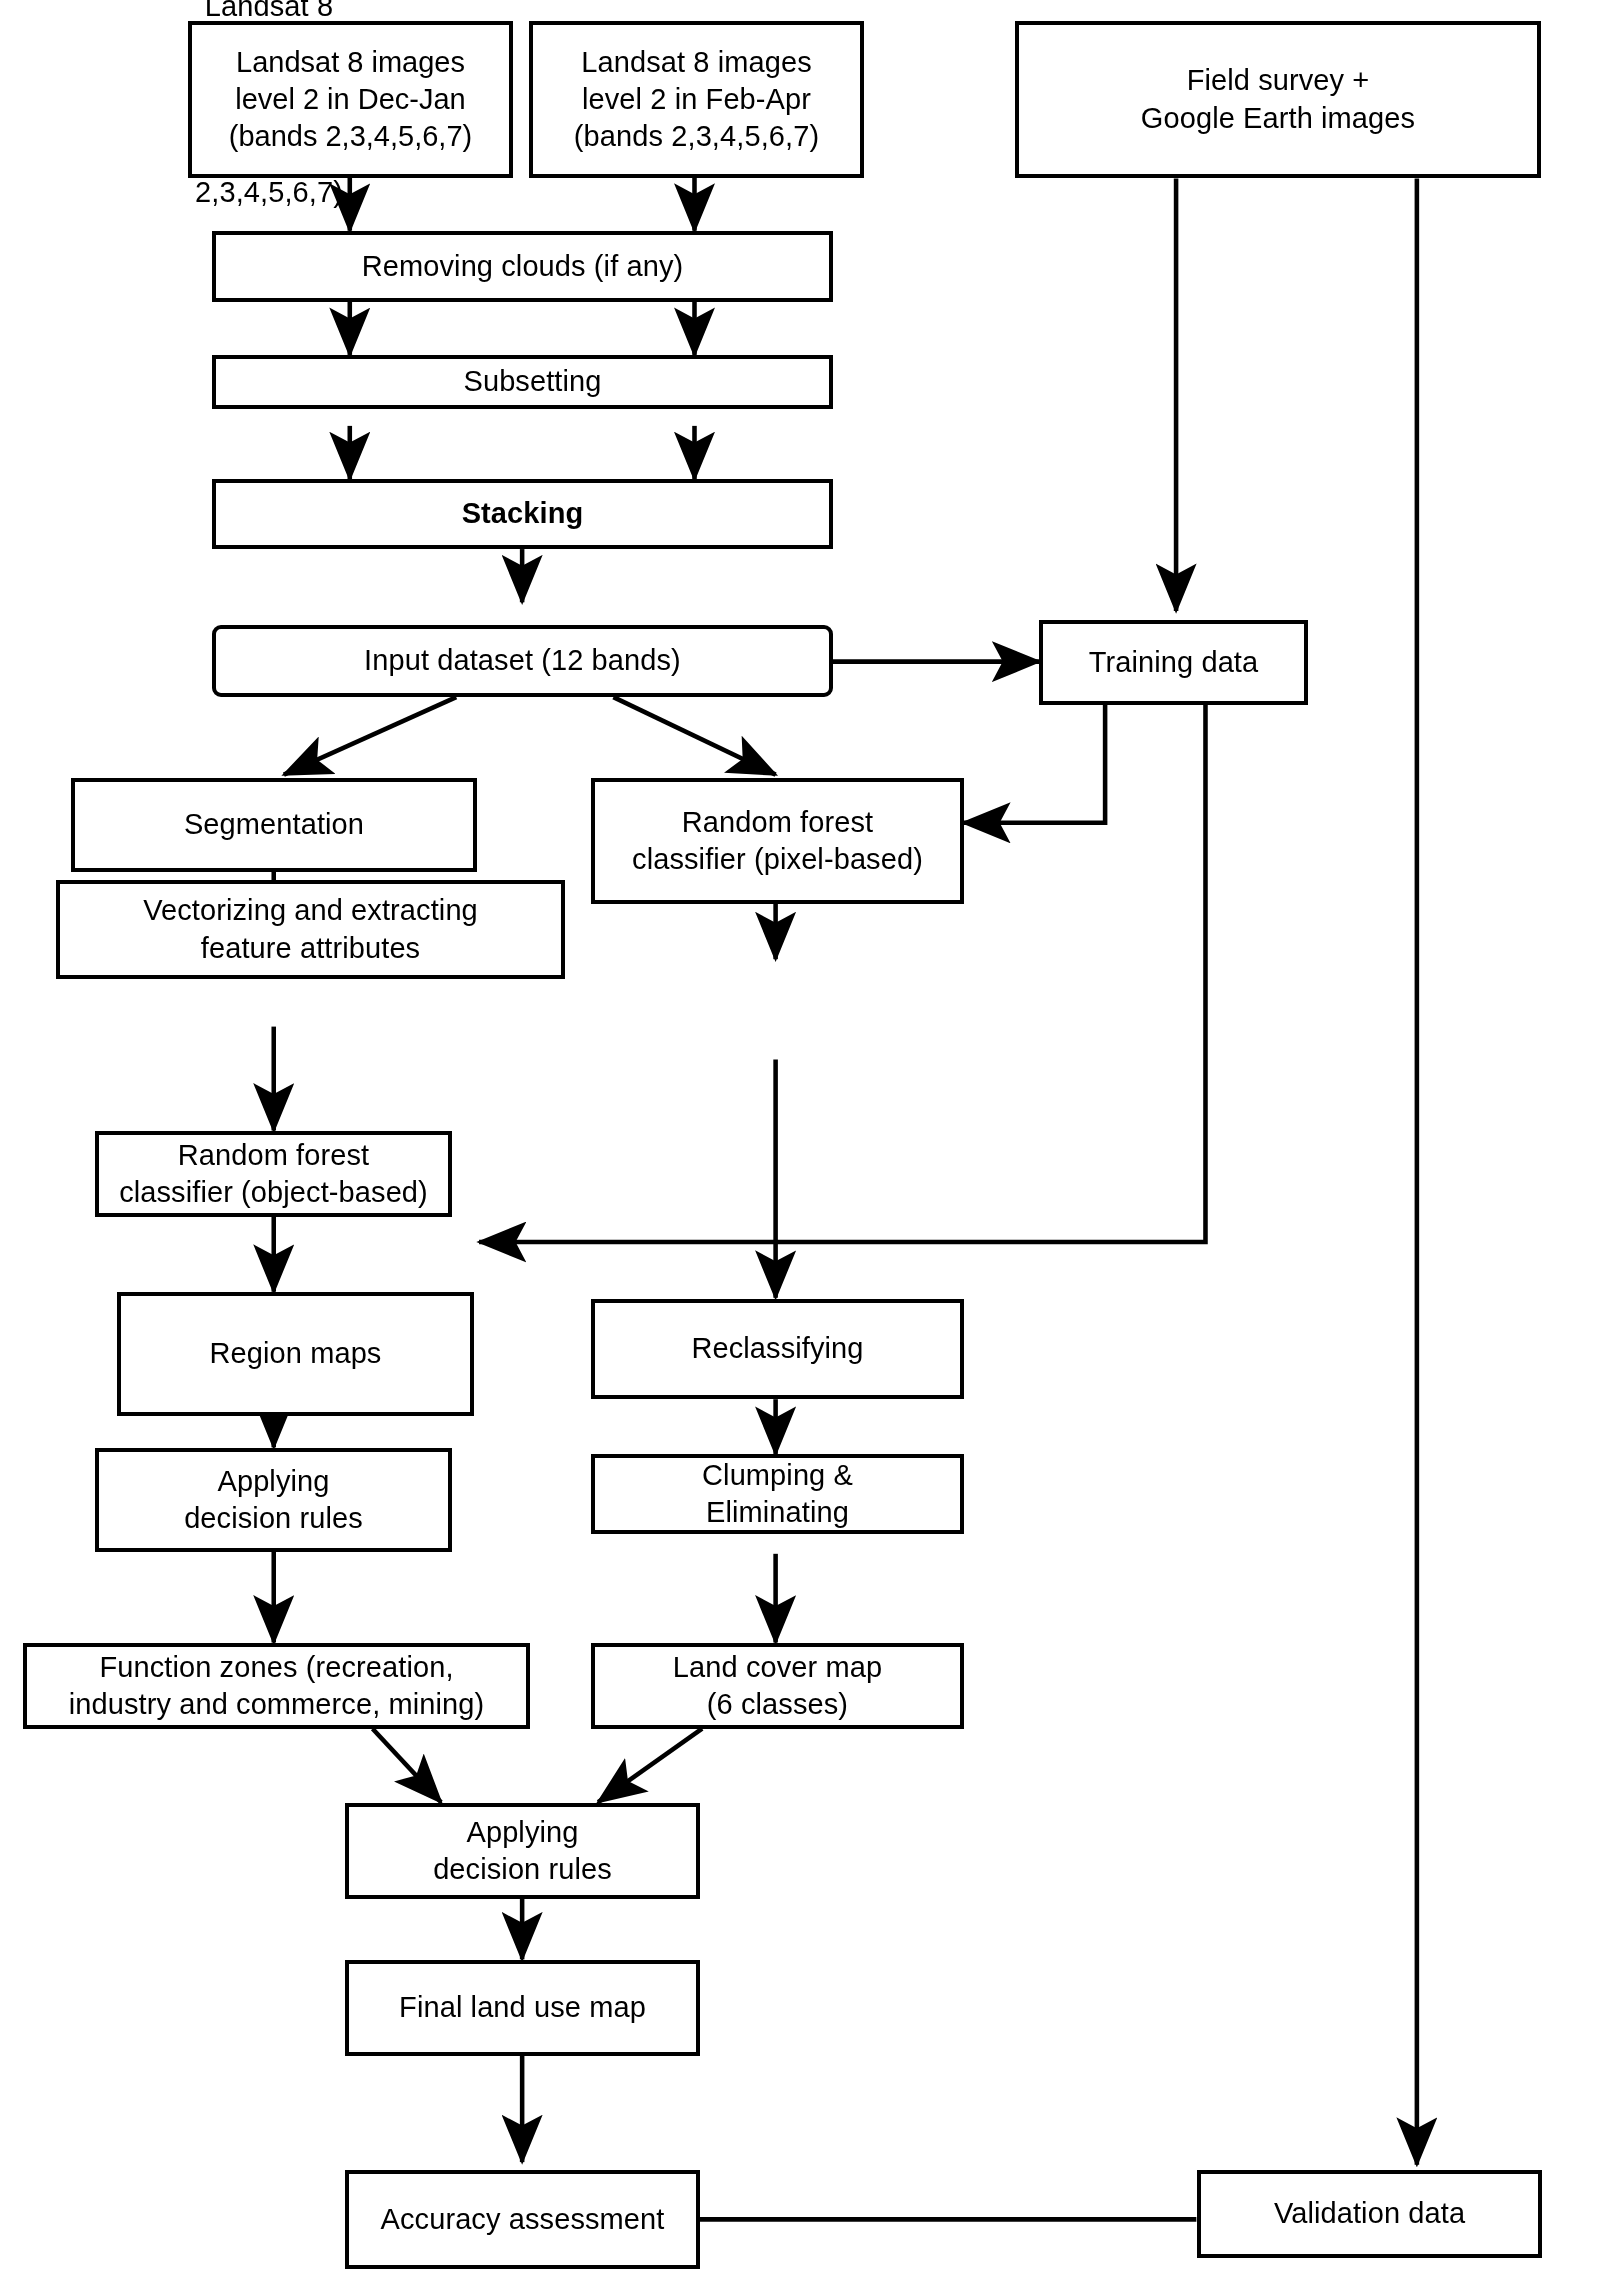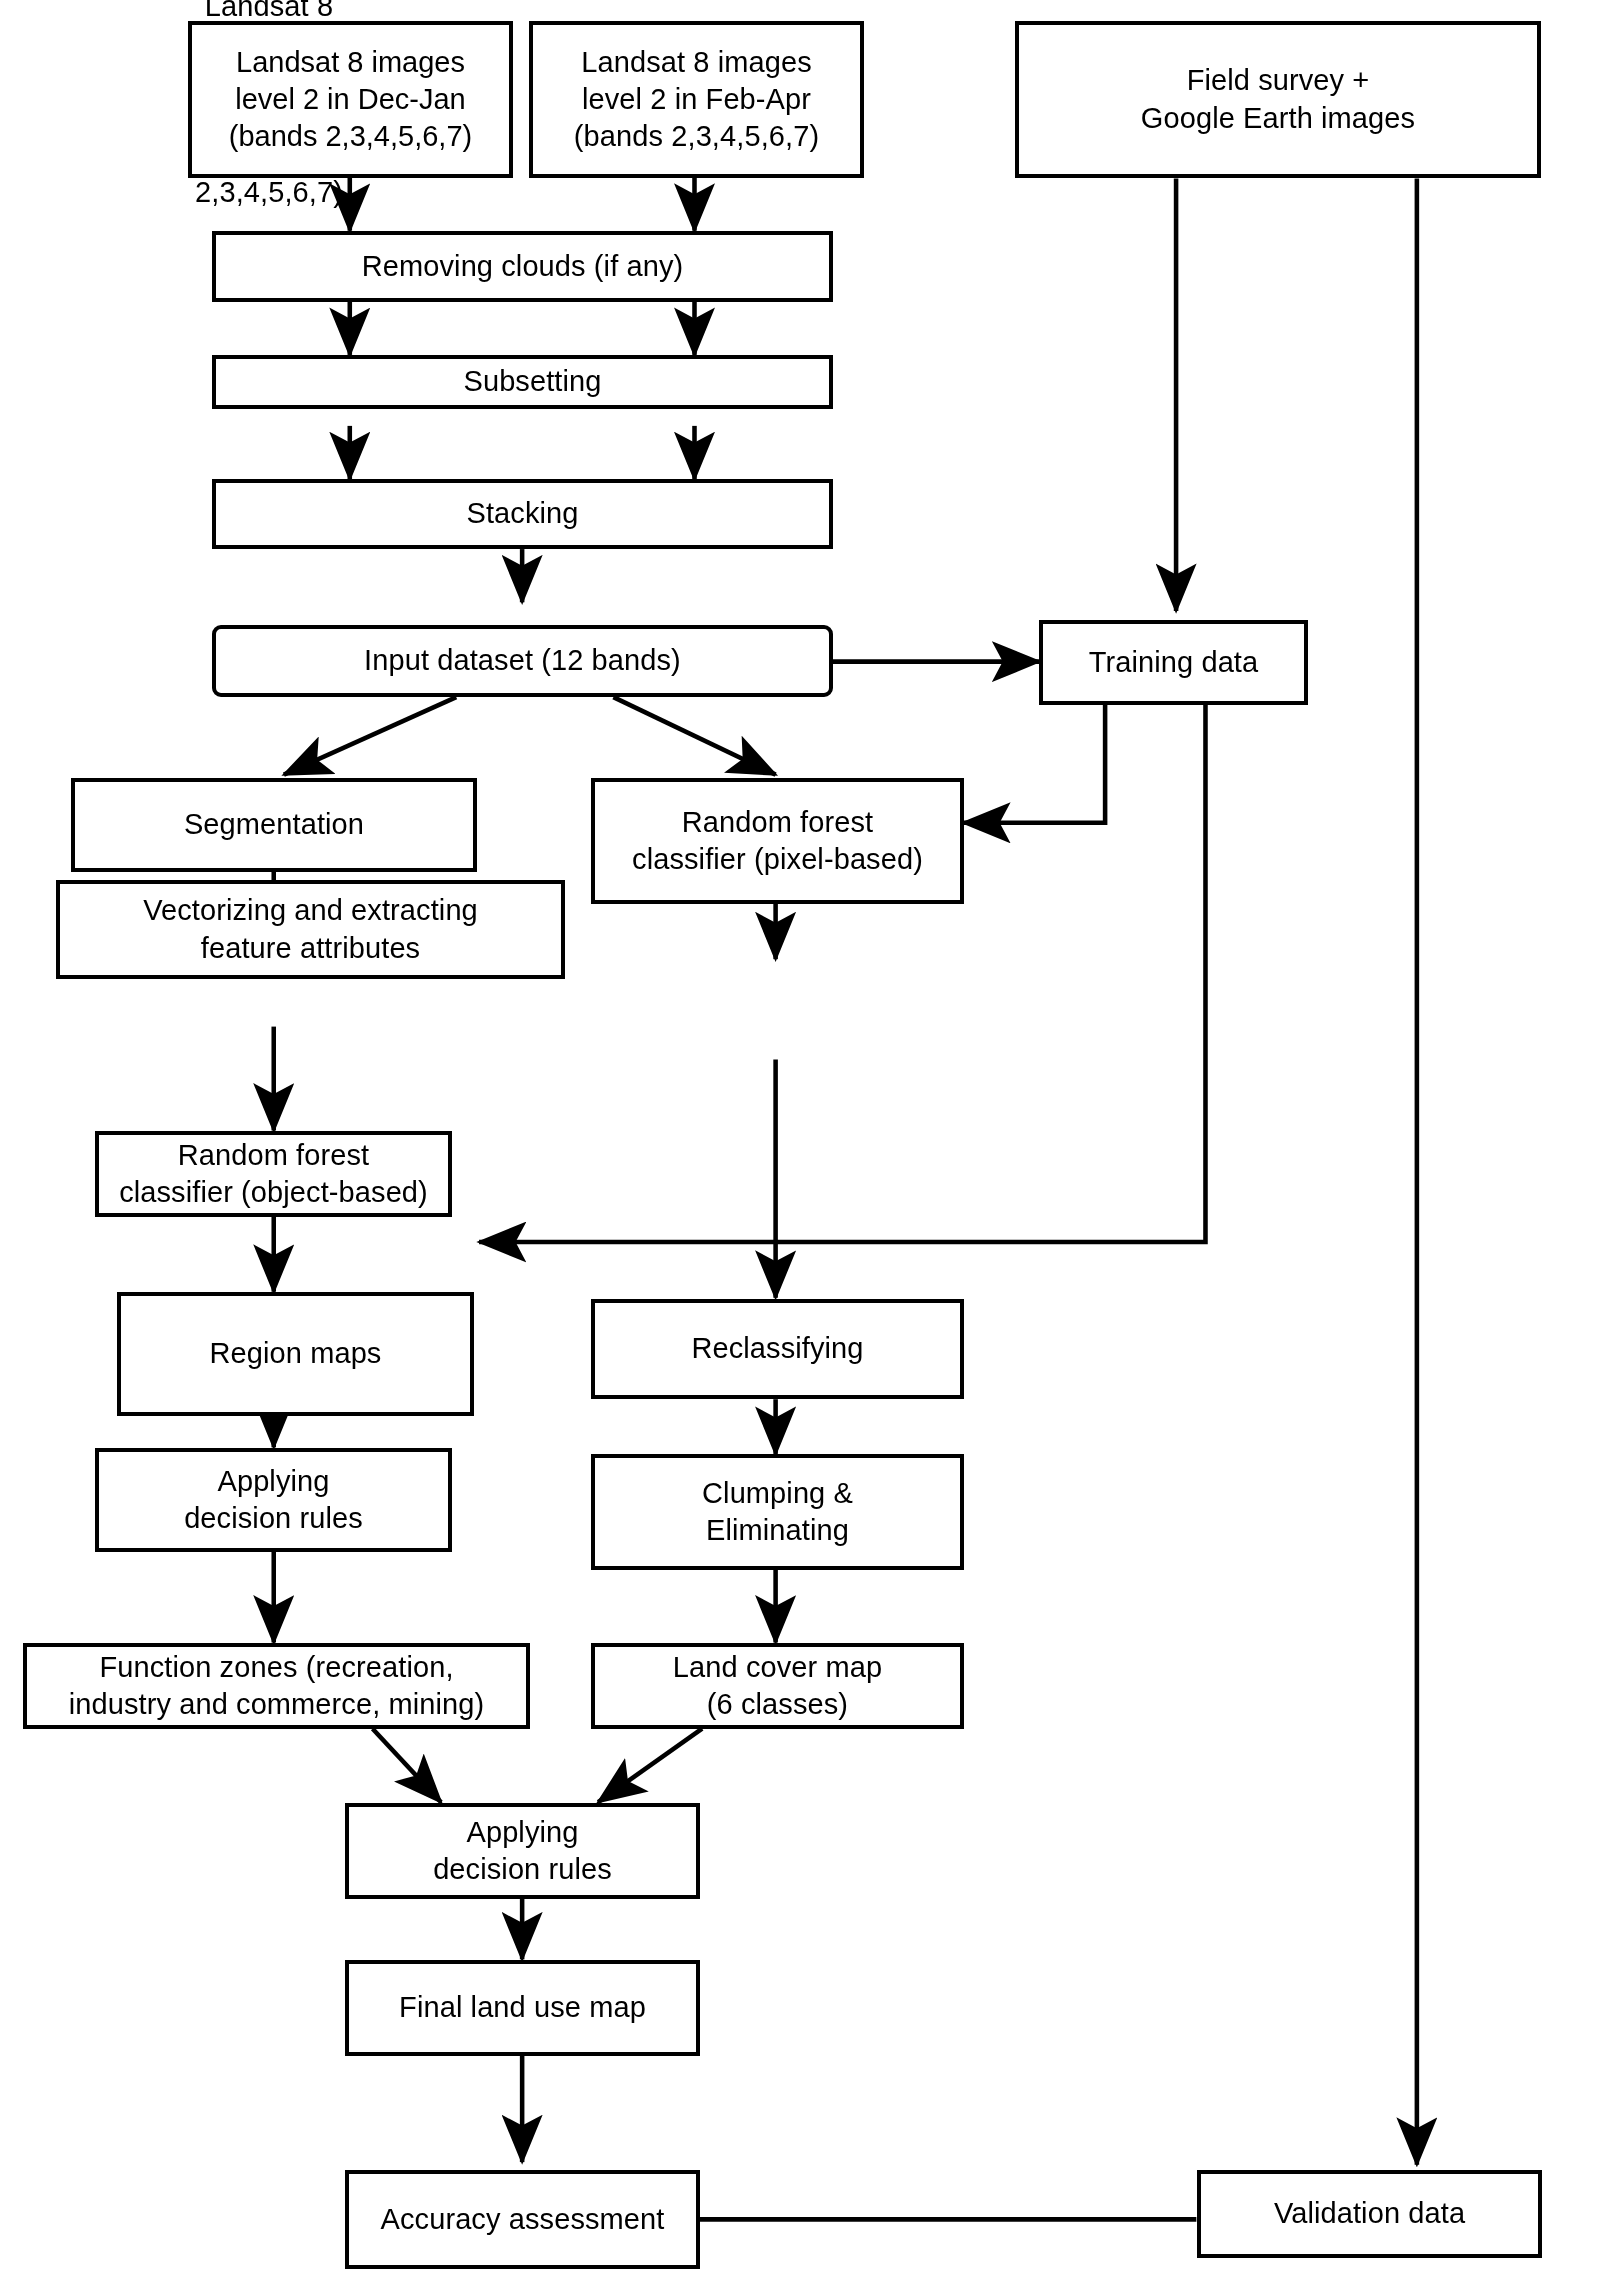--- a/index.html
+++ b/index.html
@@ -139,21 +139,21 @@
   </div>
 
   <div class="node" style="left:212px; top:231px; width:621px; height:71px;">
     <span class="label">Removing clouds (if any)</span>
   </div>
 
   <div class="node" style="left:212px; top:355px; width:621px; height:54px;padding-left:24px;">
     <span class="label">Subsetting</span>
   </div>
 
-  <div class="node" style="left:212px; top:479px; width:621px; height:70px;">
+  <div class="node" style="left:212px; top:479px; width:621px; height:70px;font-weight:bold;">
     <span class="label">Stacking</span>
   </div>
 
   <div class="node" style="left:212px; top:625px; width:621px; height:72px;border-radius:9px;">
     <span class="label">Input dataset (12 bands)</span>
   </div>
 
   <div class="node" style="left:1039px; top:620px; width:269px; height:85px;">
     <span class="label">Training data</span>
   </div>
@@ -184,21 +184,21 @@
 
   <div class="node" style="left:591px; top:1299px; width:373px; height:100px;">
     <span class="label">Reclassifying</span>
   </div>
 
   <div class="node" style="left:95px; top:1448px; width:357px; height:104px;">
     <span class="label">Applying
 decision rules</span>
   </div>
 
-  <div class="node" style="left:591px; top:1454px; width:373px; height:116px;">
+  <div class="node" style="left:591px; top:1454px; width:373px; height:80px;">
     <span class="label">Clumping &amp;
 Eliminating</span>
   </div>
 
   <div class="node" style="left:23px; top:1643px; width:507px; height:86px;align-items:center;">
     <span class="label">Function zones (recreation,
 industry and commerce, mining)</span>
   </div>
 
   <div class="node" style="left:591px; top:1643px; width:373px; height:86px;">

